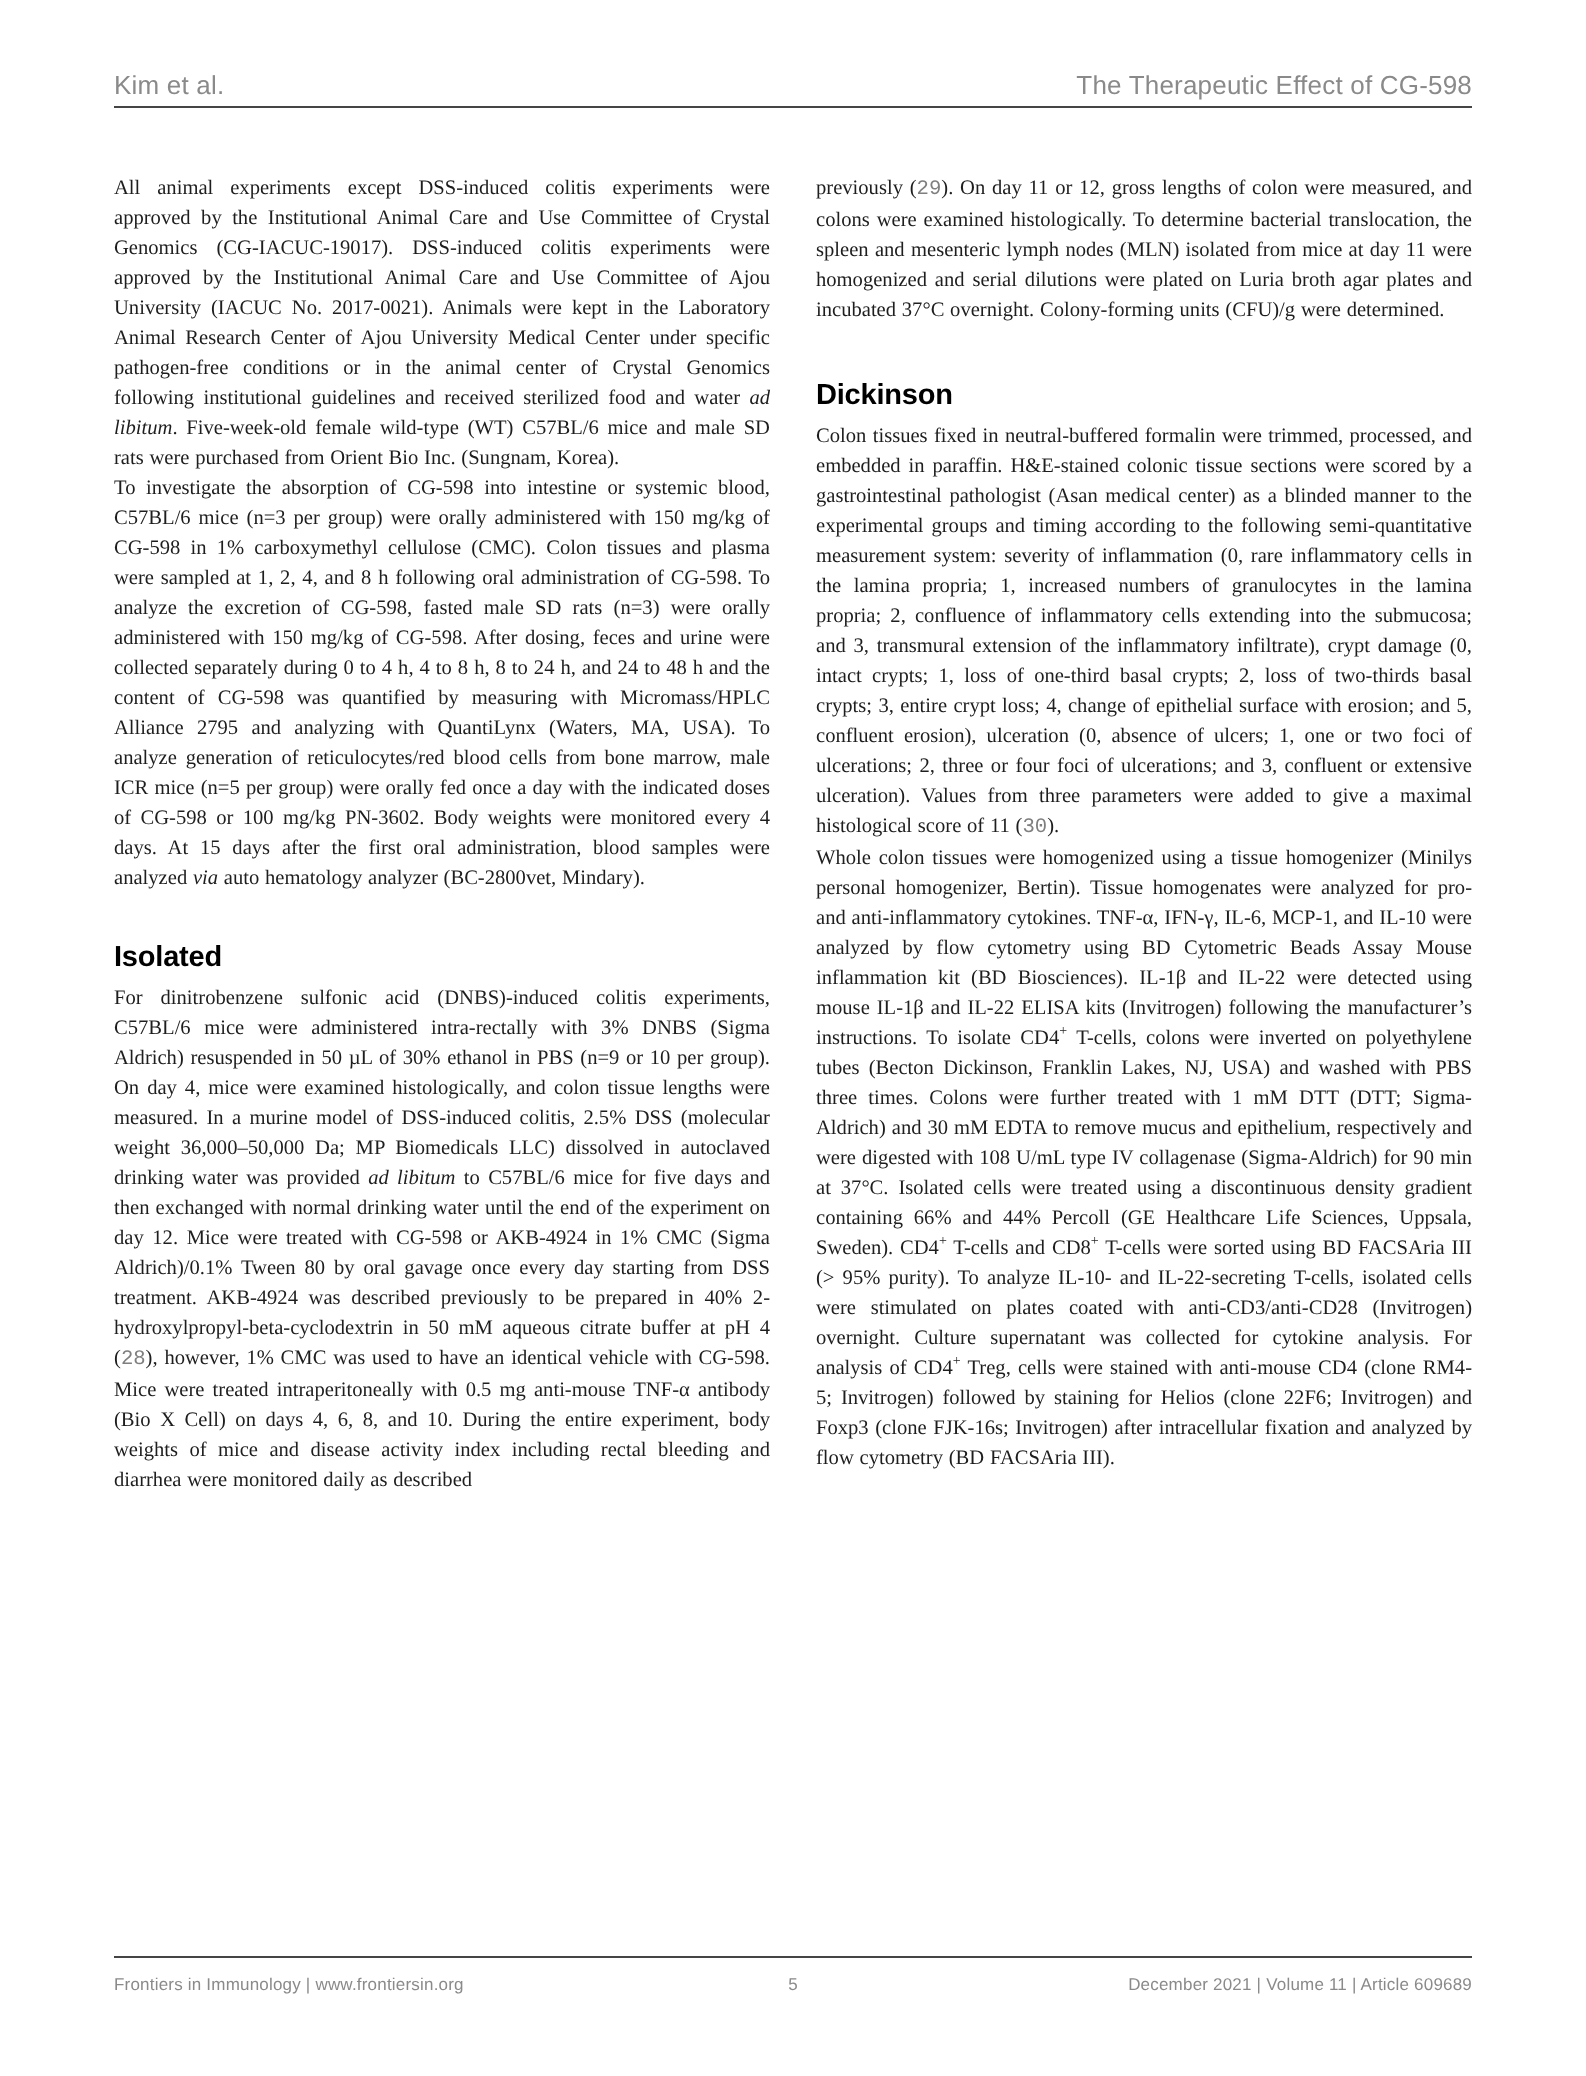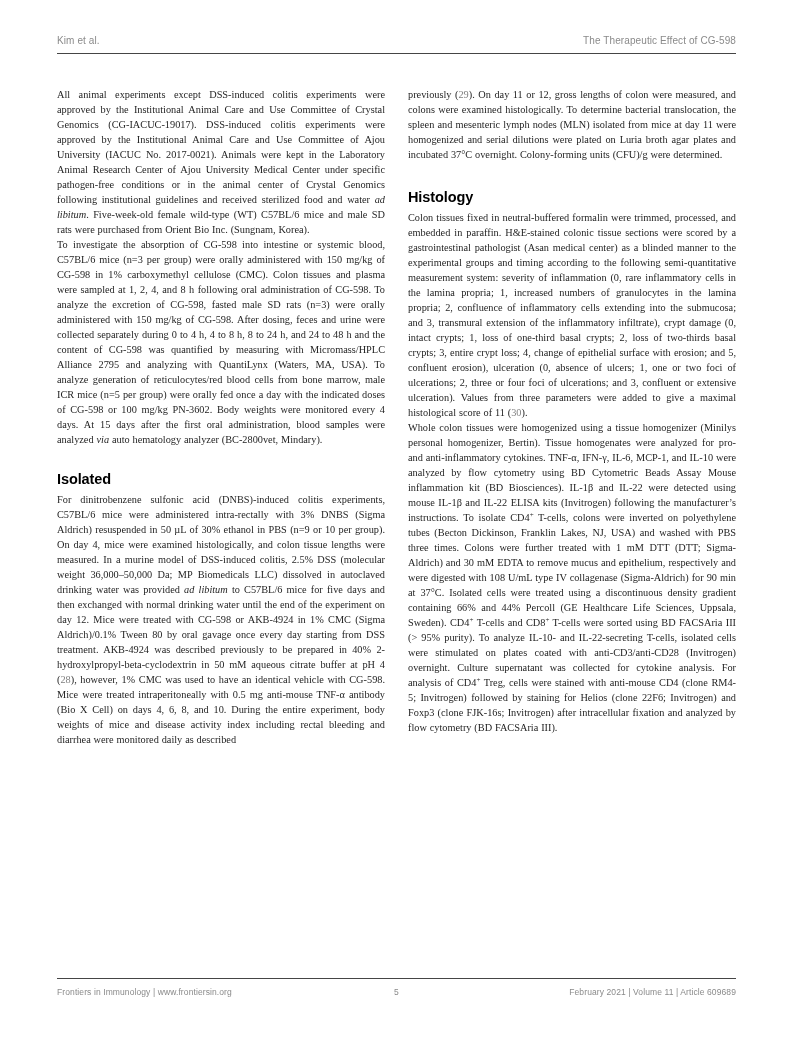--- a/index.html
+++ b/index.html
@@ -4,21 +4,21 @@
 <style>
   html,body{margin:0;padding:0;}
   body{
     width:793px;height:1038px;background:#ffffff;position:relative;
     font-family:"Liberation Serif",serif;color:var(--body,#1e1e1e);
     overflow:hidden;
   }
   .header{
     position:absolute;top:35px;left:57px;right:57px;
     display:flex;justify-content:space-between;align-items:flex-start;
-    font-family:"Liberation Sans",sans-serif;font-size:10px;color:var(--muted,#8a8a8a);
+    font-family:"Liberation Sans",sans-serif;font-size:13px;color:var(--muted,#8a8a8a);
     letter-spacing:0.1px;
   }
   .header-rule{position:absolute;top:53px;left:57px;right:57px;border-top:1.5px solid var(--rule,#454545);}
   .content{
     position:absolute;top:87px;left:57px;right:57px;
     display:flex;gap:23px;
   }
   .col{width:328px;}
   section h2{
     font-family:"Liberation Sans",sans-serif;font-weight:bold;color:var(--heading,#000);
@@ -27,21 +27,21 @@
   }
   section:first-child h2{margin-top:0;}
   .col-right section.continuation{margin-top:0;}
   .col-right section h2{margin-top:27px;}
   section p{
     margin:0;font-size:10.3px;line-height:15px;text-align:justify;
     word-spacing:0.3px;
   }
   section p em{font-style:italic;}
   section p sup{font-size:7px;vertical-align:super;line-height:0;}
-  section p .ref{color:var(--citation,#7f7f7f);}
+  section p .ref{color:var(--citation,#7f7f7f);font-family:Liberation Mono, monospace;}
   .footer-rule{position:absolute;top:978px;left:57px;right:57px;border-top:1.5px solid var(--rule,#454545);}
   .footer{
     position:absolute;top:987px;left:57px;right:57px;
     display:flex;justify-content:center;align-items:baseline;
     font-family:"Liberation Sans",sans-serif;font-size:8.5px;color:var(--muted,#8a8a8a);
     letter-spacing:0.1px;
   }
   .footer .f-left{flex:1;text-align:left;}
   .footer .f-center{flex:0 0 auto;text-align:center;}
   .footer .f-right{flex:1;text-align:right;}
@@ -68,29 +68,29 @@
         <section>
           <h2>Isolated</h2>
           <p><span>For dinitrobenzene sulfonic acid (DNBS)-induced colitis experiments, C57BL/6 mice were administered intra-rectally with 3% DNBS (Sigma Aldrich) resuspended in 50 µL of 30% ethanol in PBS (n=9 or 10 per group). On day 4, mice were examined histologically, and colon tissue lengths were measured. In a murine model of DSS-induced colitis, 2.5% DSS (molecular weight 36,000–50,000 Da; MP Biomedicals LLC) dissolved in autoclaved drinking water was provided </span><em>ad libitum</em><span> to C57BL/6 mice for five days and then exchanged with normal drinking water until the end of the experiment on day 12. Mice were treated with CG-598 or AKB-4924 in 1% CMC (Sigma Aldrich)/0.1% Tween 80 by oral gavage once every day starting from DSS treatment. AKB-4924 was described previously to be prepared in 40% 2-hydroxylpropyl-beta-cyclodextrin in 50 mM aqueous citrate buffer at pH 4 (</span><span class="ref">28</span><span>), however, 1% CMC was used to have an identical vehicle with CG-598. Mice were treated intraperitoneally with 0.5 mg anti-mouse TNF-α antibody (Bio X Cell) on days 4, 6, 8, and 10. During the entire experiment, body weights of mice and disease activity index including rectal bleeding and diarrhea were monitored daily as described</span></p>
         </section>
       </div>
     <div class="col col-right" id="col-right">
         <section class="continuation">
           <p><span>previously (</span><span class="ref">29</span><span>). On day 11 or 12, gross lengths of colon were measured, and colons were examined histologically. To determine bacterial translocation, the spleen and mesenteric lymph nodes (MLN) isolated from mice at day 11 were homogenized and serial dilutions were plated on Luria broth agar plates and incubated 37°C overnight. Colony-forming units (CFU)/g were determined.</span></p>
         </section>
         <section>
-          <h2>Histology</h2>
+          <h2>Dickinson</h2>
           <p><span>Colon tissues fixed in neutral-buffered formalin were trimmed, processed, and embedded in paraffin. H&amp;E-stained colonic tissue sections were scored by a gastrointestinal pathologist (Asan medical center) as a blinded manner to the experimental groups and timing according to the following semi-quantitative measurement system: severity of inflammation (0, rare inflammatory cells in the lamina propria; 1, increased numbers of granulocytes in the lamina propria; 2, confluence of inflammatory cells extending into the submucosa; and 3, transmural extension of the inflammatory infiltrate), crypt damage (0, intact crypts; 1, loss of one-third basal crypts; 2, loss of two-thirds basal crypts; 3, entire crypt loss; 4, change of epithelial surface with erosion; and 5, confluent erosion), ulceration (0, absence of ulcers; 1, one or two foci of ulcerations; 2, three or four foci of ulcerations; and 3, confluent or extensive ulceration). Values from three parameters were added to give a maximal histological score of 11 (</span><span class="ref">30</span><span>).</span></p>
         </section>
         <section>
           <p><span>Whole colon tissues were homogenized using a tissue homogenizer (Minilys personal homogenizer, Bertin). Tissue homogenates were analyzed for pro- and anti-inflammatory cytokines. TNF-α, IFN-γ, IL-6, MCP-1, and IL-10 were analyzed by flow cytometry using BD Cytometric Beads Assay Mouse inflammation kit (BD Biosciences). IL-1β and IL-22 were detected using mouse IL-1β and IL-22 ELISA kits (Invitrogen) following the manufacturer’s instructions. To isolate CD4</span><sup>+</sup><span> T-cells, colons were inverted on polyethylene tubes (Becton Dickinson, Franklin Lakes, NJ, USA) and washed with PBS three times. Colons were further treated with 1 mM DTT (DTT; Sigma-Aldrich) and 30 mM EDTA to remove mucus and epithelium, respectively and were digested with 108 U/mL type IV collagenase (Sigma-Aldrich) for 90 min at 37°C. Isolated cells were treated using a discontinuous density gradient containing 66% and 44% Percoll (GE Healthcare Life Sciences, Uppsala, Sweden). CD4</span><sup>+</sup><span> T-cells and CD8</span><sup>+</sup><span> T-cells were sorted using BD FACSAria III (&gt; 95% purity). To analyze IL-10- and IL-22-secreting T-cells, isolated cells were stimulated on plates coated with anti-CD3/anti-CD28 (Invitrogen) overnight. Culture supernatant was collected for cytokine analysis. For analysis of CD4</span><sup>+</sup><span> Treg, cells were stained with anti-mouse CD4 (clone RM4-5; Invitrogen) followed by staining for Helios (clone 22F6; Invitrogen) and Foxp3 (clone FJK-16s; Invitrogen) after intracellular fixation and analyzed by flow cytometry (BD FACSAria III).</span></p>
         </section>
       </div>
   </div>
 
   <div class="footer-rule"></div>
   <div class="footer">
     <span class="f-left">Frontiers in Immunology | www.frontiersin.org</span>
     <span class="f-center">5</span>
-    <span class="f-right">February 2021 | Volume 11 | Article 609689</span>
+    <span class="f-right">December 2021 | Volume 11 | Article 609689</span>
   </div>
 
 </div>
 
 </body></html>

